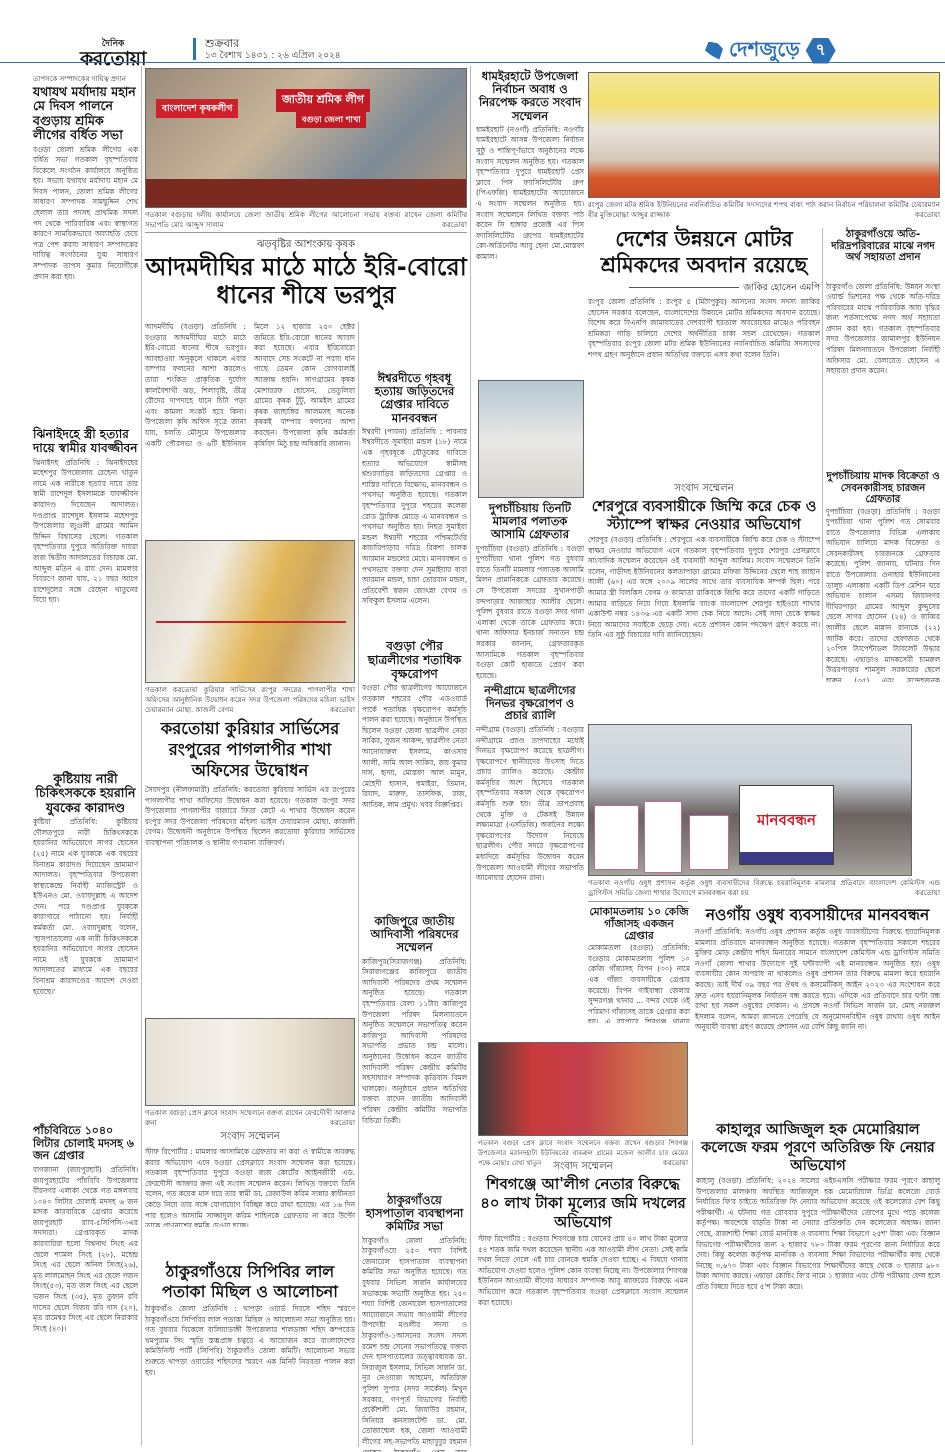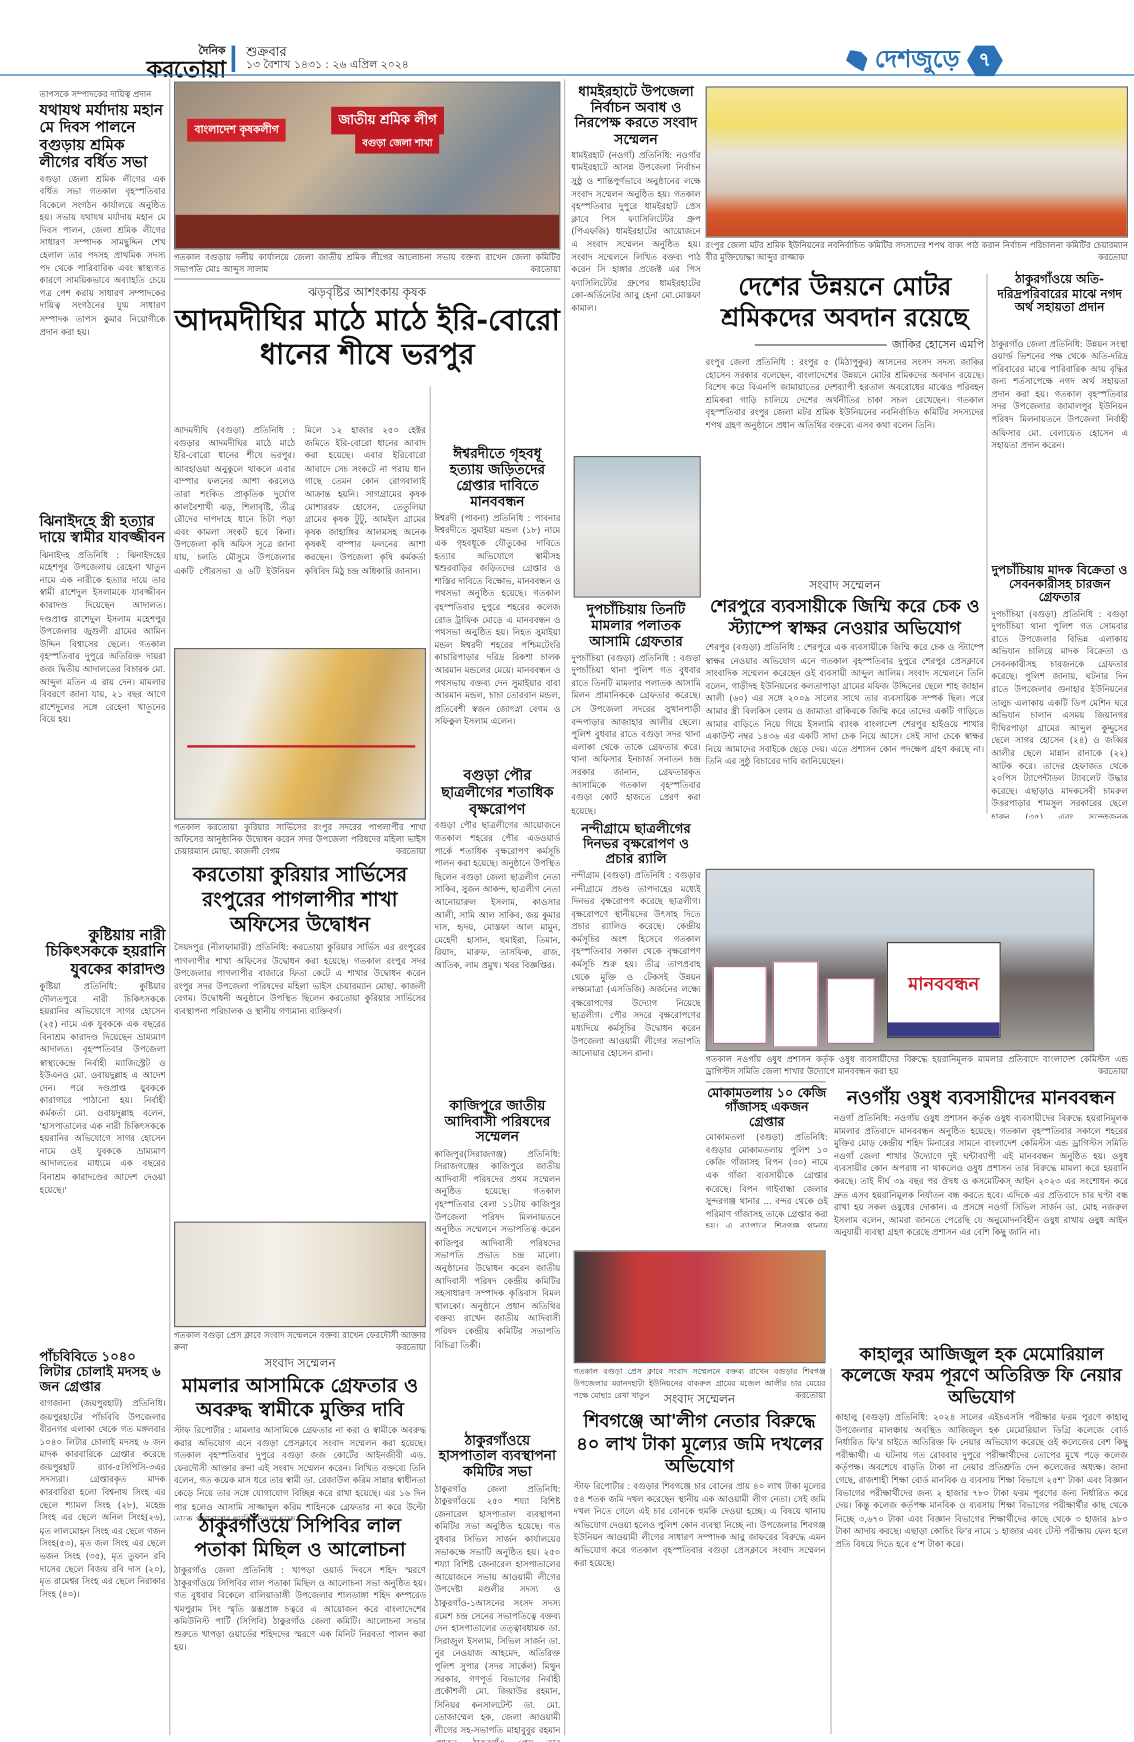--- a/index.html
+++ b/index.html
@@ -1,39 +1,39 @@
 <!DOCTYPE html>
 <html><head>
 <meta charset="utf-8">
 <style>
   * { box-sizing: border-box; margin: 0; padding: 0; }
   body { width: 945px; height: 1452px; background: #fff; font-family: "DejaVu Sans", sans-serif; color: #222; overflow: hidden; position: relative; }
   .abs { position: absolute; }
-  .masthead-logo { left: 38px; top: 38px; width: 150px; text-align: right; }
+  .masthead-logo { left: 38px; top: 38px; width: 150px; text-align: center; }
   .masthead-logo .small { font-size: 9px; font-weight: bold; color: #222; line-height: 10px; }
   .masthead-logo .big { font-size: 19px; font-weight: 900; color: #111; letter-spacing: -0.5px; line-height: 20px; }
   .masthead-bar { left: 193px; top: 38px; width: 3px; height: 22px; background: #2a72b5; }
   .masthead-date { left: 205px; top: 37px; }
   .masthead-date .day { font-size: 11px; color: #222; line-height: 13px; }
   .masthead-date .full { font-size: 9px; color: #333; line-height: 11px; }
   .section-logo { left: 705px; top: 34px; display: flex; align-items: center; gap: 6px; color: #2a72b5; }
   .section-logo .map { width: 18px; height: 18px; background: #2a72b5; clip-path: polygon(20% 0,70% 10%,100% 40%,80% 100%,40% 80%,0 50%); }
   .section-logo .name { font-size: 20px; font-weight: bold; color: #2a72b5; }
   .section-logo .page { width: 30px; height: 26px; background: #2a72b5; color: #fff; font-weight: bold; font-size: 16px; display: flex; align-items: center; justify-content: center; clip-path: polygon(25% 0,75% 0,100% 50%,75% 100%,25% 100%,0 50%); }
   .rule-top { left: 0; top: 62px; width: 945px; height: 1px; background: #2a72b5; }
   .headline { font-weight: bold; color: #111; text-align: center; line-height: 1.15; }
   .kicker { font-size: 10px; color: #333; text-align: center; }
   .body { font-size: 7.2px; line-height: 10.6px; color: #333; text-align: justify; overflow: hidden; }
   .photo { background: linear-gradient(135deg,#9a8a7a,#c9b59a 40%,#7d8a96 70%,#b89a80); border: 1px solid #666; }
   .caption { font-size: 7px; line-height: 10px; color: #333; text-align: justify; }
   .credit { float: right; font-size: 7px; }
   .vline { width: 1px; background: #bbb; }
   .hline { height: 1px; background: #999; }
   .banner-text { position: absolute; background: #c8202b; color: #fff; font-size: 9px; padding: 2px 6px; font-weight: bold; }
-  .col-text { column-gap: 8px; margin-top: 32px; }
+  .col-text { column-gap: 8px; }
 </style>
 </head>
 <body>
 
 <div class="abs masthead-logo">
   <div class="small">দৈনিক</div>
   <div class="big">করতোয়া</div>
 </div>
 <div class="abs masthead-bar"></div>
 <div class="abs masthead-date">
@@ -50,21 +50,21 @@
 <div class="abs" style="left:33px;top:73px;width:105px;">
   <div class="kicker" style="font-size:7px;text-align:left;">তাপসকে সম্পাদকের দায়িত্ব প্রদান</div>
   <div class="headline" style="font-size:12.5px;text-align:left;">যথাযথ মর্যাদায় মহান মে দিবস পালনে বগুড়ায় শ্রমিক লীগের বর্ধিত সভা</div>
   <div class="body" style="height:268px;margin-top:2px;">বগুড়া জেলা শ্রমিক লীগের এক বর্ধিত সভা গতকাল বৃহস্পতিবার বিকেলে সংগঠন কার্যালয়ে অনুষ্ঠিত হয়। সভায় যথাযথ মর্যাদায় মহান মে দিবস পালন, জেলা শ্রমিক লীগের সাধারণ সম্পাদক সামছুদ্দিন শেখ হেলাল তার পদসহ প্রাথমিক সদস্য পদ থেকে পারিবারিক এবং স্বাস্থ্যগত কারণে সাময়িকভাবে অব্যাহতি চেয়ে পত্র পেশ করায় সাধারণ সম্পাদকের দায়িত্ব সংগঠনের যুগ্ম সাধারণ সম্পাদক তাপস কুমার নিয়োগীকে প্রদান করা হয়।</div>
 </div>
 <div class="abs" style="left:33px;top:428px;width:105px;">
   <div class="headline" style="font-size:12px;text-align:left;">ঝিনাইদহে স্ত্রী হত্যার দায়ে স্বামীর যাবজ্জীবন</div>
   <div class="body" style="height:300px;margin-top:2px;">ঝিনাইদহ প্রতিনিধি : ঝিনাইদহের মহেশপুর উপজেলায় রেহেনা খাতুন নামে এক নারীকে হত্যার দায়ে তার স্বামী রাশেদুল ইসলামকে যাবজ্জীবন কারাদণ্ড দিয়েছেন আদালত। দণ্ডপ্রাপ্ত রাশেদুল ইসলাম মহেশপুর উপজেলার জুগুলী গ্রামের আমিন উদ্দিন বিশ্বাসের ছেলে। গতকাল বৃহস্পতিবার দুপুরে অতিরিক্ত দায়রা জজ দ্বিতীয় আদালতের বিচারক মো. আব্দুল মতিন এ রায় দেন। মামলার বিবরণে জানা যায়, ২১ বছর আগে রাশেদুলের সঙ্গে রেহেনা খাতুনের বিয়ে হয়।</div>
 </div>
 <div class="abs" style="left:33px;top:772px;width:105px;">
-  <div class="headline" style="font-size:12.5px;text-align:right;">কুষ্টিয়ায় নারী চিকিৎসককে হয়রানি যুবকের কারাদণ্ড</div>
+  <div class="headline" style="font-size:12.5px;text-align:center;">কুষ্টিয়ায় নারী চিকিৎসককে হয়রানি যুবকের কারাদণ্ড</div>
   <div class="body" style="height:300px;margin-top:2px;">কুষ্টিয়া প্রতিনিধি: কুষ্টিয়ার দৌলতপুরে নারী চিকিৎসককে হয়রানির অভিযোগে সাগর হোসেন (২৫) নামে এক যুবককে এক বছরের বিনাশ্রম কারাদণ্ড দিয়েছেন ভ্রাম্যমাণ আদালত। বৃহস্পতিবার উপজেলা স্বাস্থ্যকেন্দ্রে নির্বাহী ম্যাজিস্ট্রেট ও ইউএনও মো. ওবায়দুল্লাহ এ আদেশ দেন। পরে দণ্ডপ্রাপ্ত যুবককে কারাগারে পাঠানো হয়। নির্বাহী কর্মকর্তা মো. ওবায়দুল্লাহ বলেন, 'হাসপাতালের এক নারী চিকিৎসককে হয়রানির অভিযোগে সাগর হোসেন নামে ওই যুবককে ভ্রাম্যমাণ আদালতের মাধ্যমে এক বছরের বিনাশ্রম কারাদণ্ডের আদেশ দেওয়া হয়েছে।'</div>
 </div>
 <div class="abs" style="left:33px;top:1125px;width:105px;">
   <div class="headline" style="font-size:11px;text-align:left;">পাঁচবিবিতে ১০৪০ লিটার চোলাই মদসহ ৬ জন গ্রেপ্তার</div>
   <div class="body" style="height:290px;margin-top:2px;">বাগজানা (জয়পুরহাট) প্রতিনিধি। জয়পুরহাটের পাঁচবিবি উপজেলার বীরনগর এলাকা থেকে গত মঙ্গলবার ১০৪০ লিটার চোলাই মদসহ ৬ জন মাদক কারবারিকে গ্রেপ্তার করেছে জয়পুরহাট র‌্যাব-৫সিপিসি-৩এর সদস্যরা। গ্রেপ্তারকৃত মাদক কারবারিরা হলো বিশ্বনাথ সিংহ এর ছেলে শ্যামল সিংহ (২৮), মহেন্দ্র সিংহ এর ছেলে অনিল সিংহ(২৬), মৃত লালমোহন সিংহ এর ছেলে গজন সিংহ(৫৩), মৃত জল সিংহ এর ছেলে ভজন সিংহ (৩৫), মৃত তুফান রবি দাসের ছেলে বিজয় রবি দাস (২০), মৃত রামেশ্বর সিংহ এর ছেলে নিরাকার সিংহ (৪০)।</div>
 </div>
 
 <div class="abs vline" style="left:141px;top:66px;height:1380px;"></div>
 
 <div class="abs photo" style="left:145px;top:68px;width:322px;height:140px;overflow:hidden;">
@@ -112,21 +112,20 @@
   <div class="headline" style="font-size:16.5px;line-height:21px;">করতোয়া কুরিয়ার সার্ভিসের রংপুরের পাগলাপীর শাখা অফিসের উদ্বোধন</div>
   <div class="body" style="height:150px;margin-top:4px;">সৈয়দপুর (নীলফামারী) প্রতিনিধি: করতোয়া কুরিয়ার সার্ভিস এর রংপুরের পাগলাপীর শাখা অফিসের উদ্বোধন করা হয়েছে। গতকাল রংপুর সদর উপজেলার পাগলাপীর বাজারে ফিতা কেটে এ শাখার উদ্বোধন করেন রংপুর সদর উপজেলা পরিষদের মহিলা ভাইস চেয়ারম্যান মোছা. কাজলী বেগম। উদ্বোধনী অনুষ্ঠানে উপস্থিত ছিলেন করতোয়া কুরিয়ার সার্ভিসের ব্যবস্থাপনা পরিচালক ও স্থানীয় গণ্যমান্য ব্যক্তিবর্গ।</div>
 </div>
 
 <div class="abs photo" style="left:145px;top:1018px;width:210px;height:88px;background:linear-gradient(90deg,#e6e2d8,#f4f0ea 40%,#e8e0d0 70%,#cfc3b0);"></div>
 <div class="abs caption" style="left:145px;top:1108px;width:210px;">
   <span>গতকাল বগুড়া প্রেস ক্লাবে সংবাদ সম্মেলনে বক্তব্য রাখেন ফেরদৌসী আক্তার রুনা</span> <span class="credit">করতোয়া</span>
 </div>
 <div class="abs" style="left:145px;top:1128px;width:210px;">
   <div class="kicker">সংবাদ সম্মেলন</div>
-  <div class="headline" style="font-size:16px;line-height:20px;">মামলার আসামিকে গ্রেফতার ও অবরুদ্ধ স্বামীকে মুক্তির দাবি</div>
   <div class="body" style="height:80px;margin-top:2px;">স্টাফ রিপোর্টার : মামলার আসামিকে গ্রেফতার না করা ও স্বামীকে অবরুদ্ধ করার অভিযোগ এনে বগুড়া প্রেসক্লাবে সংবাদ সম্মেলন করা হয়েছে। গতকাল বৃহস্পতিবার দুপুরে বগুড়া জজ কোর্টের আইনজীবী এড. ফেরদৌসী আক্তার রুনা এই সংবাদ সম্মেলন করেন। লিখিত বক্তব্যে তিনি বলেন, গত কয়েক মাস ধরে তার স্বামী ডা. রেজাউল করিম সান্নার স্বাধীনতা কেড়ে নিয়ে তার সঙ্গে যোগাযোগ বিচ্ছিন্ন করে রাখা হয়েছে। এর ১৬ দিন পার হলেও আসামি সাজ্জাদুল করিম শাহিনকে গ্রেফতার না করে উল্টো তাকে প্রাণনাশের হুমকি দেওয়া হচ্ছে।</div>
 </div>
 <div class="abs" style="left:145px;top:1262px;width:210px;">
   <div class="headline" style="font-size:16px;line-height:20px;">ঠাকুরগাঁওয়ে সিপিবির লাল পতাকা মিছিল ও আলোচনা</div>
   <div class="body" style="height:140px;margin-top:2px;">ঠাকুরগাঁও জেলা প্রতিনিধি : খাপড়া ওয়ার্ড দিবসে শহিদ স্মরণে ঠাকুরগাঁওয়ে সিপিবির লাল পতাকা মিছিল ও আলোচনা সভা অনুষ্ঠিত হয়। গত বুধবার বিকেলে বালিয়াডাঙ্গী উপজেলার শালডাঙ্গা শহিদ কম্পরেড খমপুরাম সিং স্মৃতি স্তম্ভপ্রাঙ্গ চত্বরে এ আয়োজন করে বাংলাদেশের কমিউনিস্ট পার্টি (সিপিবি) ঠাকুরগাঁও জেলা কমিটি। আলোচনা সভার শুরুতে খাপড়া ওয়ার্ডের শহিদদের স্মরণে এক মিনিট নিরবতা পালন করা হয়।</div>
 </div>
 
 <div class="abs vline" style="left:470px;top:66px;height:1380px;"></div>
 
 <div class="abs" style="left:476px;top:70px;width:108px;">

